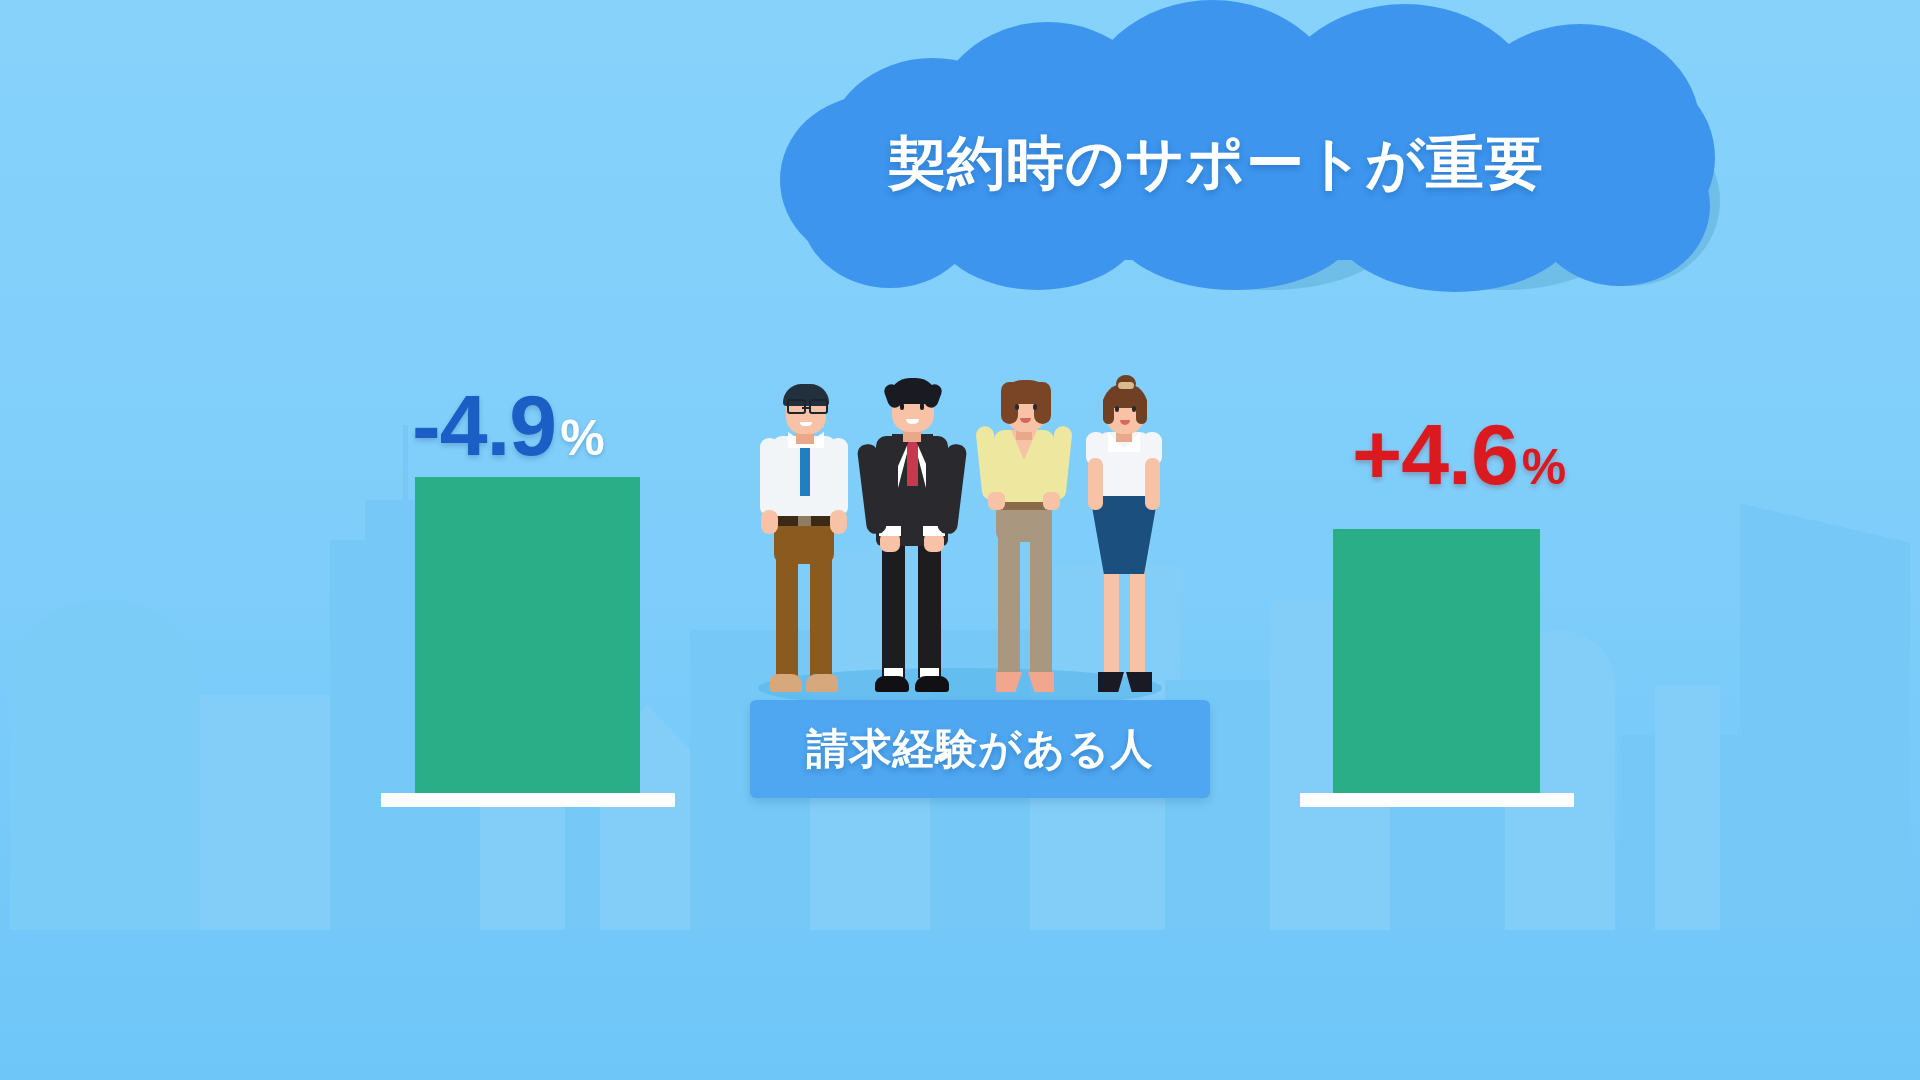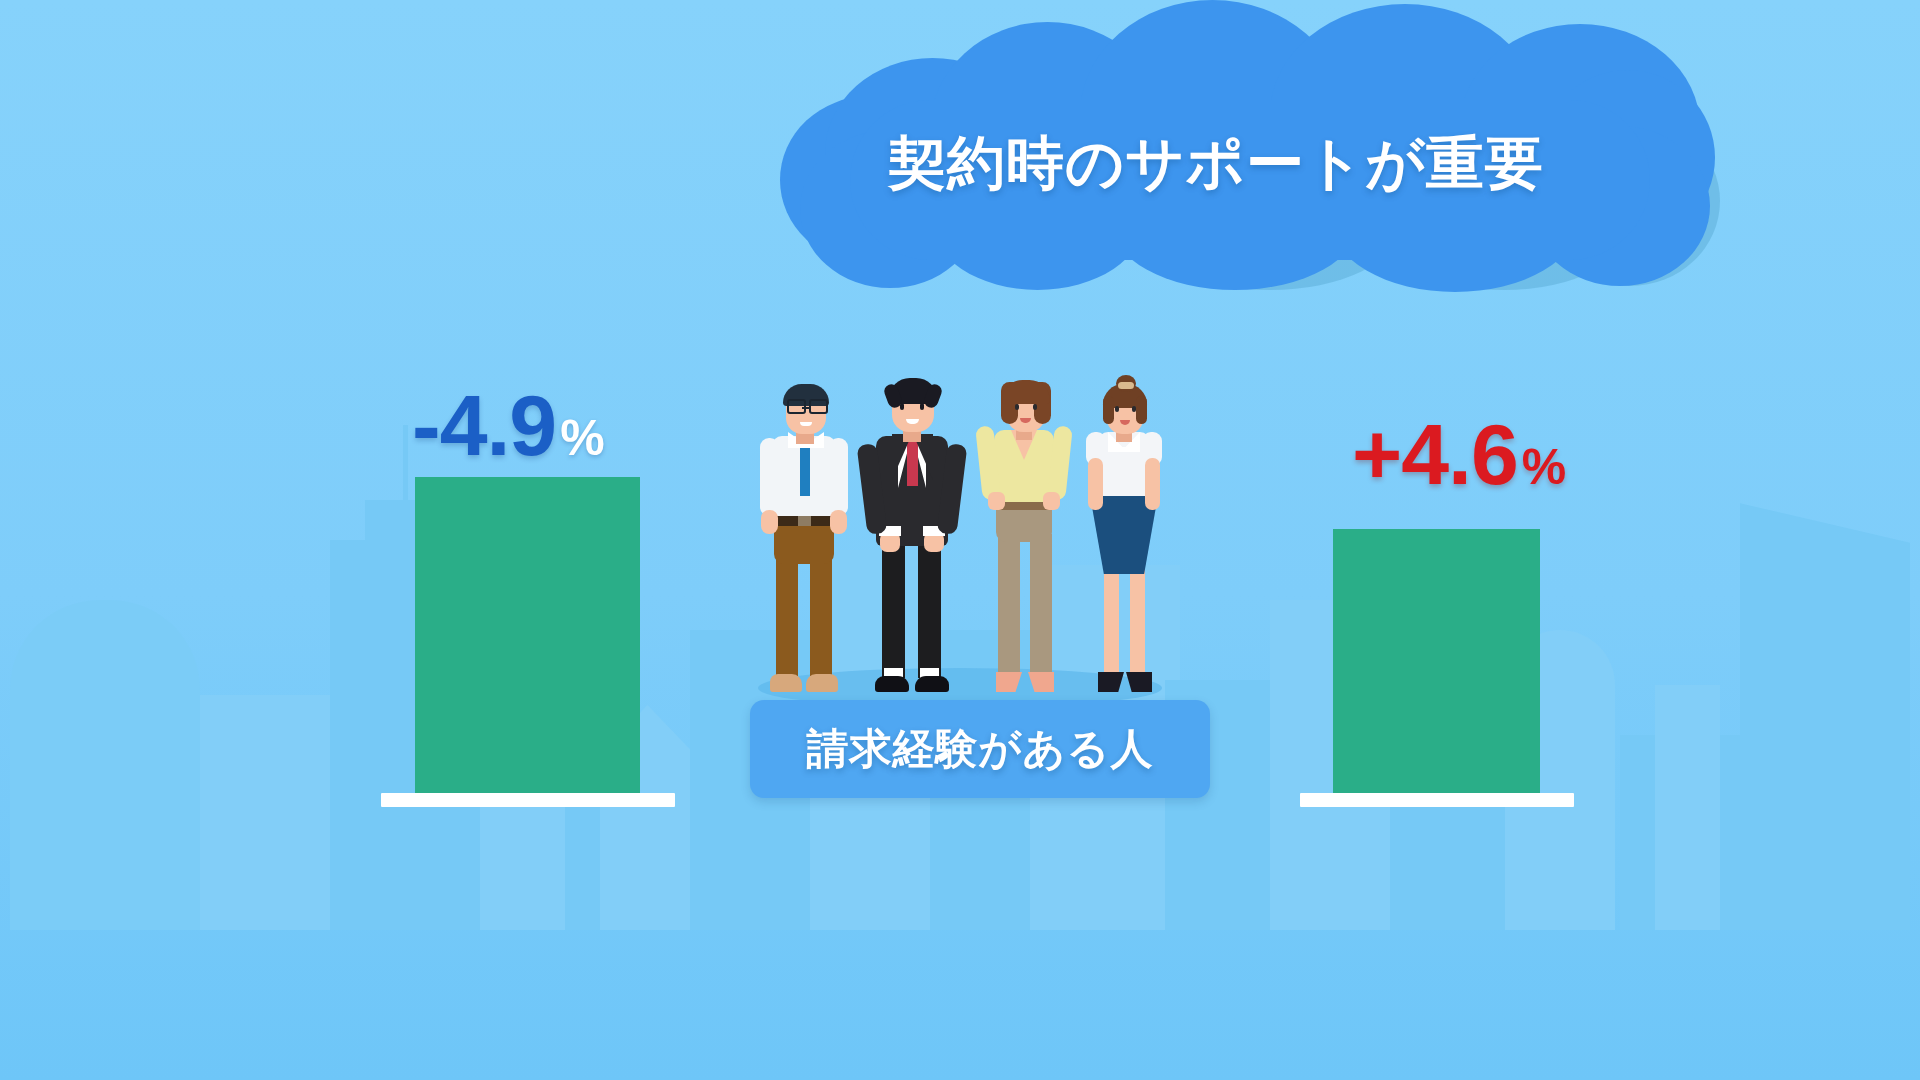--- a/index.html
+++ b/index.html
@@ -119,21 +119,21 @@
   }
   .person { position: absolute; bottom: 18px; }
   .pp { position: absolute; }
 
   
   #center-label {
     position: absolute;
     left: 750px; top: 700px;
     width: 460px; height: 98px;
     background: #4FA7F2;
-    border-radius: 14px;
+    border-radius: 6px;
     display: flex;
     align-items: center;
     justify-content: center;
     z-index: 12;
     box-shadow: 0 4px 10px rgba(20,70,130,.18);
   }
   #center-label span {
     color: #FFFFFF;
     font-size: 42px;
     font-weight: 700;

